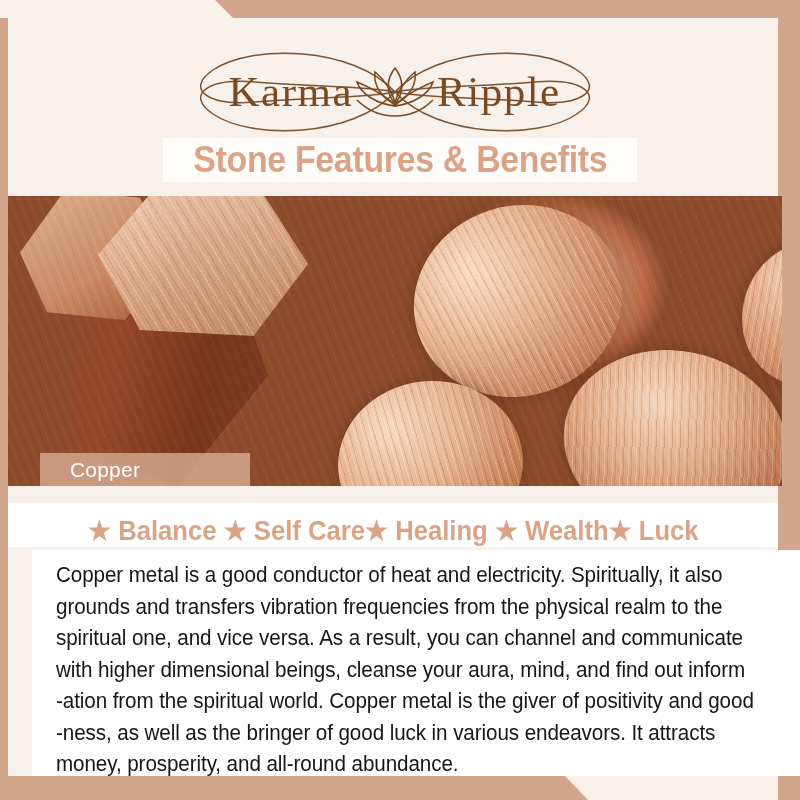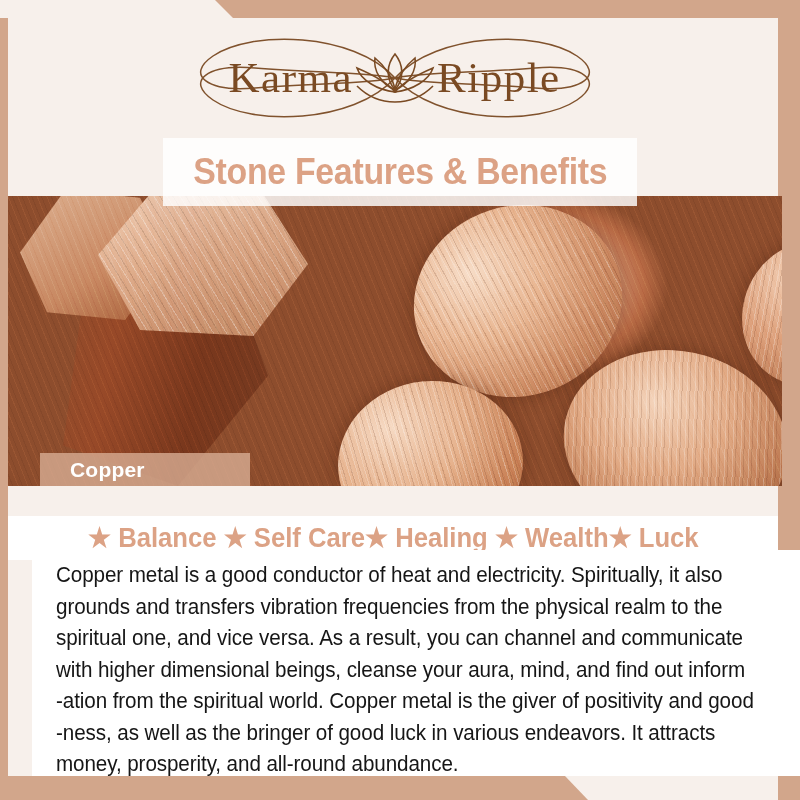--- a/index.html
+++ b/index.html
@@ -32,34 +32,34 @@
     position:absolute;left:0;top:18px;width:8px;height:758px;
     background:#d2a68b;
   }
   .inner-card{
     position:absolute;left:8px;top:18px;width:770px;height:758px;
     background:#f7f0eb;
   }
 
   
   .logo-wrap{
-    position:absolute;left:0;top:26px;width:790px;height:104px;
+    position:absolute;left:0;top:40px;width:790px;height:104px;
     display:flex;align-items:flex-end;justify-content:center;
   }
   .logo-svg{display:block;}
   .logo-text{
     font-family:"Liberation Serif",serif;
     font-size:43px;
     letter-spacing:1.5px;
     fill:#7a4a23;
   }
 
   
   .title-banner{
-    position:absolute;left:163px;top:138px;width:474px;height:68px;
+    position:absolute;left:163px;top:138px;width:474px;height:44px;
     background:rgba(255,255,255,0.82);
     display:flex;align-items:center;justify-content:center;
     z-index:4;
   }
   .title-text{
     font-family:"Liberation Sans Narrow","Liberation Sans",sans-serif;
     font-weight:bold;
     font-size:36px;
     color:#dca285;
     letter-spacing:-0.3px;
@@ -161,29 +161,29 @@
   
   .caption{
     position:absolute;left:40px;top:453px;width:210px;height:33px;
     background:rgba(214,170,144,0.82);
     display:flex;align-items:center;
     z-index:5;
   }
   .caption-text{
     margin-left:30px;
     color:#ffffff;
-    font-weight:bold;
+    font-weight:normal;
     font-size:21px;
     letter-spacing:.2px;
   }
 
   
   .features{
-    position:absolute;left:8px;top:516px;width:770px;height:44px;
-    display:flex;align-items:center;justify-content:center;
+    position:absolute;left:8px;top:503px;width:770px;height:44px;
+    display:flex;align-items:flex-end;justify-content:center;
     background:#ffffff;
   }
   .feat-line{
     font-family:"Liberation Sans Narrow","Liberation Sans",sans-serif;
     font-weight:bold;
     font-size:27px;
     color:#dca285;
     letter-spacing:0px;
     white-space:nowrap;
     transform:scaleX(0.95);

